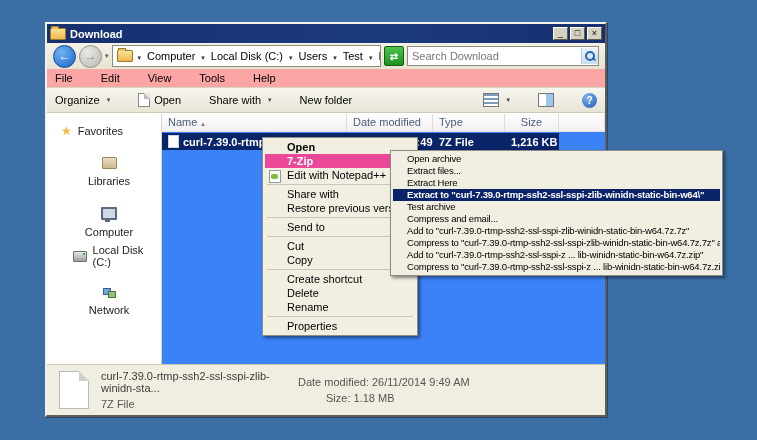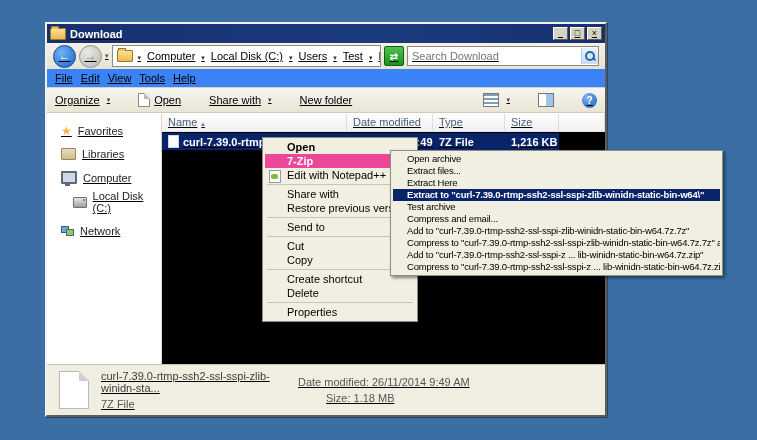--- a/index.html
+++ b/index.html
@@ -9,21 +9,21 @@
     font-family:"Liberation Sans", sans-serif;
     font-size:11px;color:#000;
     -webkit-font-smoothing:antialiased;
   }
   
   .window{
     position:absolute;left:45px;top:22px;width:562px;height:395px;
     background:#ece9da;
     border:2px solid;border-color:#f2f1ea #5f5d55 #5f5d55 #f2f1ea;
     box-shadow:1px 1px 0 rgba(0,0,0,.35);
-    display:flex;flex-direction:column;box-sizing:border-box;text-decoration:underline;
+    display:flex;flex-direction:column;box-sizing:border-box;
   }
   .titlebar{
     height:19px;flex:0 0 19px;background:linear-gradient(90deg,#16306e,#1c3b7f 60%,#16306e);
     display:flex;align-items:center;padding:0 3px;color:#fff;
   }
   .titlebar .title{font-weight:bold;font-size:11px;margin-left:4px;flex:1;}
   .win-btn{
     width:15px;height:13px;margin-left:2px;background:#d6d2c2;
     border:1px solid;border-color:#fff #5f5d55 #5f5d55 #fff;
     font-size:9px;line-height:10px;text-align:center;color:#000;box-sizing:border-box;cursor:default;
@@ -50,52 +50,52 @@
     width:192px;height:20px;background:#fff;border:1px solid #8e8a7e;display:flex;align-items:center;box-sizing:border-box;
   }
   .search-box input{
     flex:1;border:none;outline:none;font-family:"Liberation Sans",sans-serif;font-size:11px;color:#777;
     padding:0 4px;min-width:0;background:transparent;
   }
   .mag-icon{width:16px;height:16px;position:relative;flex:0 0 16px;background:linear-gradient(#eaf3fb,#c8ddf0);border-left:1px solid #b9cde0;}
   .mag-icon::before{content:"";position:absolute;left:3px;top:3px;width:6px;height:6px;border:2px solid #2b66a7;border-radius:50%;}
   .mag-icon::after{content:"";position:absolute;left:10px;top:10px;width:4px;height:2px;background:#2b66a7;transform:rotate(45deg);}
   
-  .menubar{height:18px;flex:0 0 18px;display:flex;align-items:center;gap:8px;padding:0 8px;background:#3b82f6;border-bottom:1px solid #d8d4c4;}
+  .menubar{height:18px;flex:0 0 18px;display:flex;align-items:center;gap:28px;padding:0 8px;background:#fca5a5;border-bottom:1px solid #d8d4c4;}
   .menubar span{cursor:default;}
   
   .toolbar{height:24px;flex:0 0 24px;display:flex;align-items:center;gap:28px;padding:0 8px;background:linear-gradient(#f7f6ef,#e8e5d6);border-bottom:1px solid #cfcbba;}
   .tool-item{display:flex;align-items:center;gap:4px;cursor:default;}
   .caret::after{content:"▾";font-size:7px;color:#444;margin-left:3px;}
   .doc-icon-sm{width:10px;height:12px;background:#fff;border:1px solid #8b8b8b;position:relative;}
   .doc-icon-sm::before{content:"";position:absolute;right:-1px;top:-1px;border:3px solid;border-color:#ece9da #ece9da #bbb #bbb;}
   .toolbar .spacer{flex:1;}
   .views-icon{width:14px;height:12px;background:repeating-linear-gradient(#7b9ebd 0 2px,#fff 2px 4px);border:1px solid #777;}
   .preview-icon{width:14px;height:12px;border:1px solid #777;background:linear-gradient(90deg,#fff 0 7px,#9ec6e8 7px);}
   .help-icon{width:15px;height:15px;border-radius:50%;background:radial-gradient(circle at 35% 30%,#7db4ef,#1b5bb5);color:#fff;font-size:10px;font-weight:bold;display:flex;align-items:center;justify-content:center;}
   
   .main{flex:1;display:flex;min-height:0;border-top:1px solid #fff;}
   .sidebar{flex:0 0 114px;background:#fff;border-right:1px solid #d9d6c6;padding-top:8px;overflow:hidden;}
   .side-item{display:flex;align-items:center;gap:6px;padding:3px 4px 3px 14px;color:#222;}
   .side-item.indent{padding-left:26px;}
-  .side-item.gap{margin-top:5px;}
+  .side-item.gap{margin-top:14px;flex-direction:column;}
   .star-icon{color:#f0b93c;font-size:12px;line-height:10px;}
   .lib-icon{width:13px;height:10px;background:linear-gradient(#e8ddc4,#cdb98c);border:1px solid #9a8756;border-radius:1px;}
   .comp-icon{width:12px;height:9px;background:#cfd8e4;border:2px solid #5a6b80;border-radius:1px;position:relative;}
   .comp-icon::after{content:"";position:absolute;left:2px;bottom:-4px;width:5px;height:2px;background:#5a6b80;}
   .disk-icon{width:13px;height:9px;background:linear-gradient(#e7e7e7,#9f9f9f);border:1px solid #6e6e6e;border-radius:1px;position:relative;}
   .disk-icon::after{content:"";position:absolute;right:1px;top:1px;width:2px;height:2px;background:#3fae3f;}
   .net-icon{width:13px;height:10px;position:relative;}
   .net-icon::before{content:"";position:absolute;left:0;top:0;width:6px;height:5px;background:#6fa8dc;border:1px solid #38618c;}
   .net-icon::after{content:"";position:absolute;right:0;bottom:0;width:6px;height:5px;background:#93c47d;border:1px solid #4a7340;}
-  .listpane{flex:1;background:#000000;overflow:hidden;position:relative;}
+  .listpane{flex:1;background:#3b82f6;overflow:hidden;position:relative;}
   .list-header{display:flex;height:17px;border-bottom:1px solid #e3e3e3;background:linear-gradient(#fdfdfd,#f1f1f1);color:#4c607a;}
   .hcell{border-right:1px solid #dcdcdc;padding:2px 6px 0 6px;box-sizing:border-box;white-space:nowrap;overflow:hidden;}
   .sort-glyph::after{content:"▴";font-size:7px;color:#777;margin-left:4px;}
-  .c-name{width:185px;}.c-date{width:86px;}.c-type{width:72px;}.c-size{width:54px;text-align:left;}.c-stub{flex:1;}
+  .c-name{width:185px;}.c-date{width:86px;}.c-type{width:72px;}.c-size{width:54px;text-align:center;}.c-stub{flex:1;}
   .file-row{display:flex;align-items:center;height:17px;width:397px;background:#0a246a;color:#fff;font-weight:bold;margin-top:1px;}
   .file-row .cell{padding:0 6px;box-sizing:border-box;white-space:nowrap;overflow:hidden;}
   .fr-name{width:185px;display:flex;align-items:center;gap:4px;}
   .fr-date{width:86px;}.fr-type{width:72px;}.fr-size{width:54px;text-align:right;}
   .doc-icon-row{width:9px;height:11px;background:#fff;border:1px solid #cfd6e2;flex:0 0 auto;position:relative;}
   
   .details{flex:0 0 50px;border-top:1px solid #cac6b6;background:#f0eee1;display:flex;align-items:center;padding:0 12px;gap:12px;}
   .doc-icon-big{width:28px;height:36px;background:#fff;border:1px solid #b9b9b9;position:relative;flex:0 0 auto;}
   .doc-icon-big::before{content:"";position:absolute;right:-1px;top:-1px;border:5px solid;border-color:#f0eee1 #f0eee1 #cfcfcf #cfcfcf;}
   .det-col1{width:185px;color:#3b3b3b;}
@@ -257,20 +257,21 @@
   <div class="m-item has-sub">Share with</div>
   <div class="m-item">Restore previous versions</div>
   <div class="m-sep"></div>
   <div class="m-item has-sub">Send to</div>
   <div class="m-sep"></div>
   <div class="m-item">Cut</div>
   <div class="m-item">Copy</div>
   <div class="m-sep"></div>
   <div class="m-item">Create shortcut</div>
   <div class="m-item">Delete</div>
+  <div class="m-item">Rename</div>
   <div class="m-sep"></div>
   <div class="m-item">Properties</div>
 </div>
 
 <div class="menu submenu">
   <div class="s-item">Open archive</div>
   <div class="s-item">Extract files...</div>
   <div class="s-item">Extract Here</div>
   <div class="s-item hl">Extract to "curl-7.39.0-rtmp-ssh2-ssl-sspi-zlib-winidn-static-bin-w64\"</div>
   <div class="s-item">Test archive</div>

